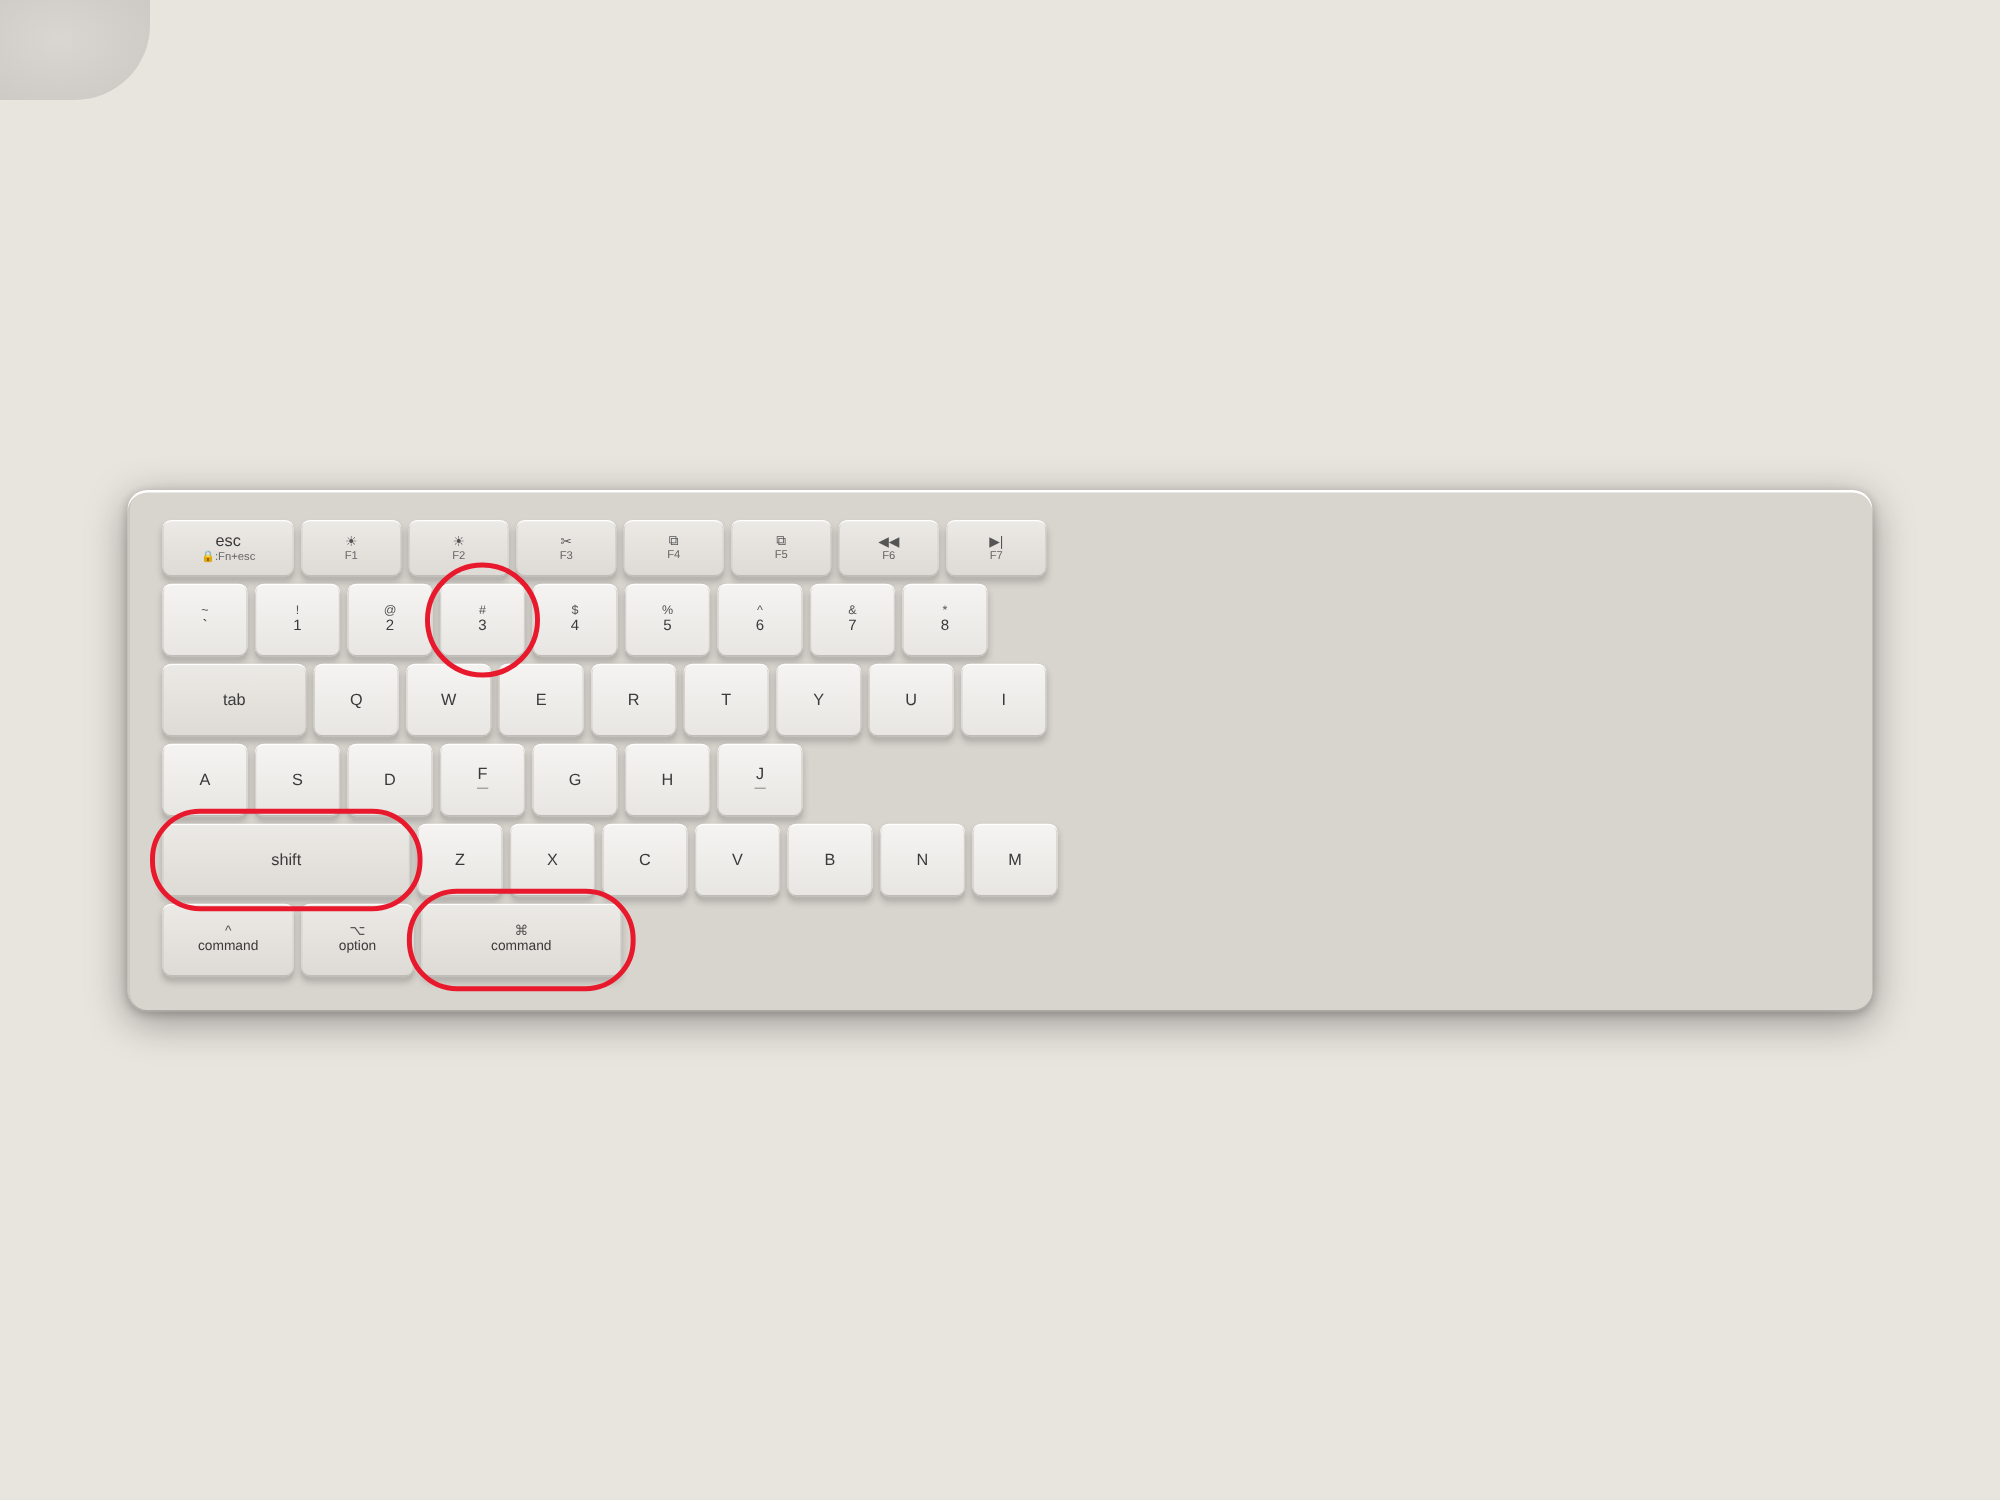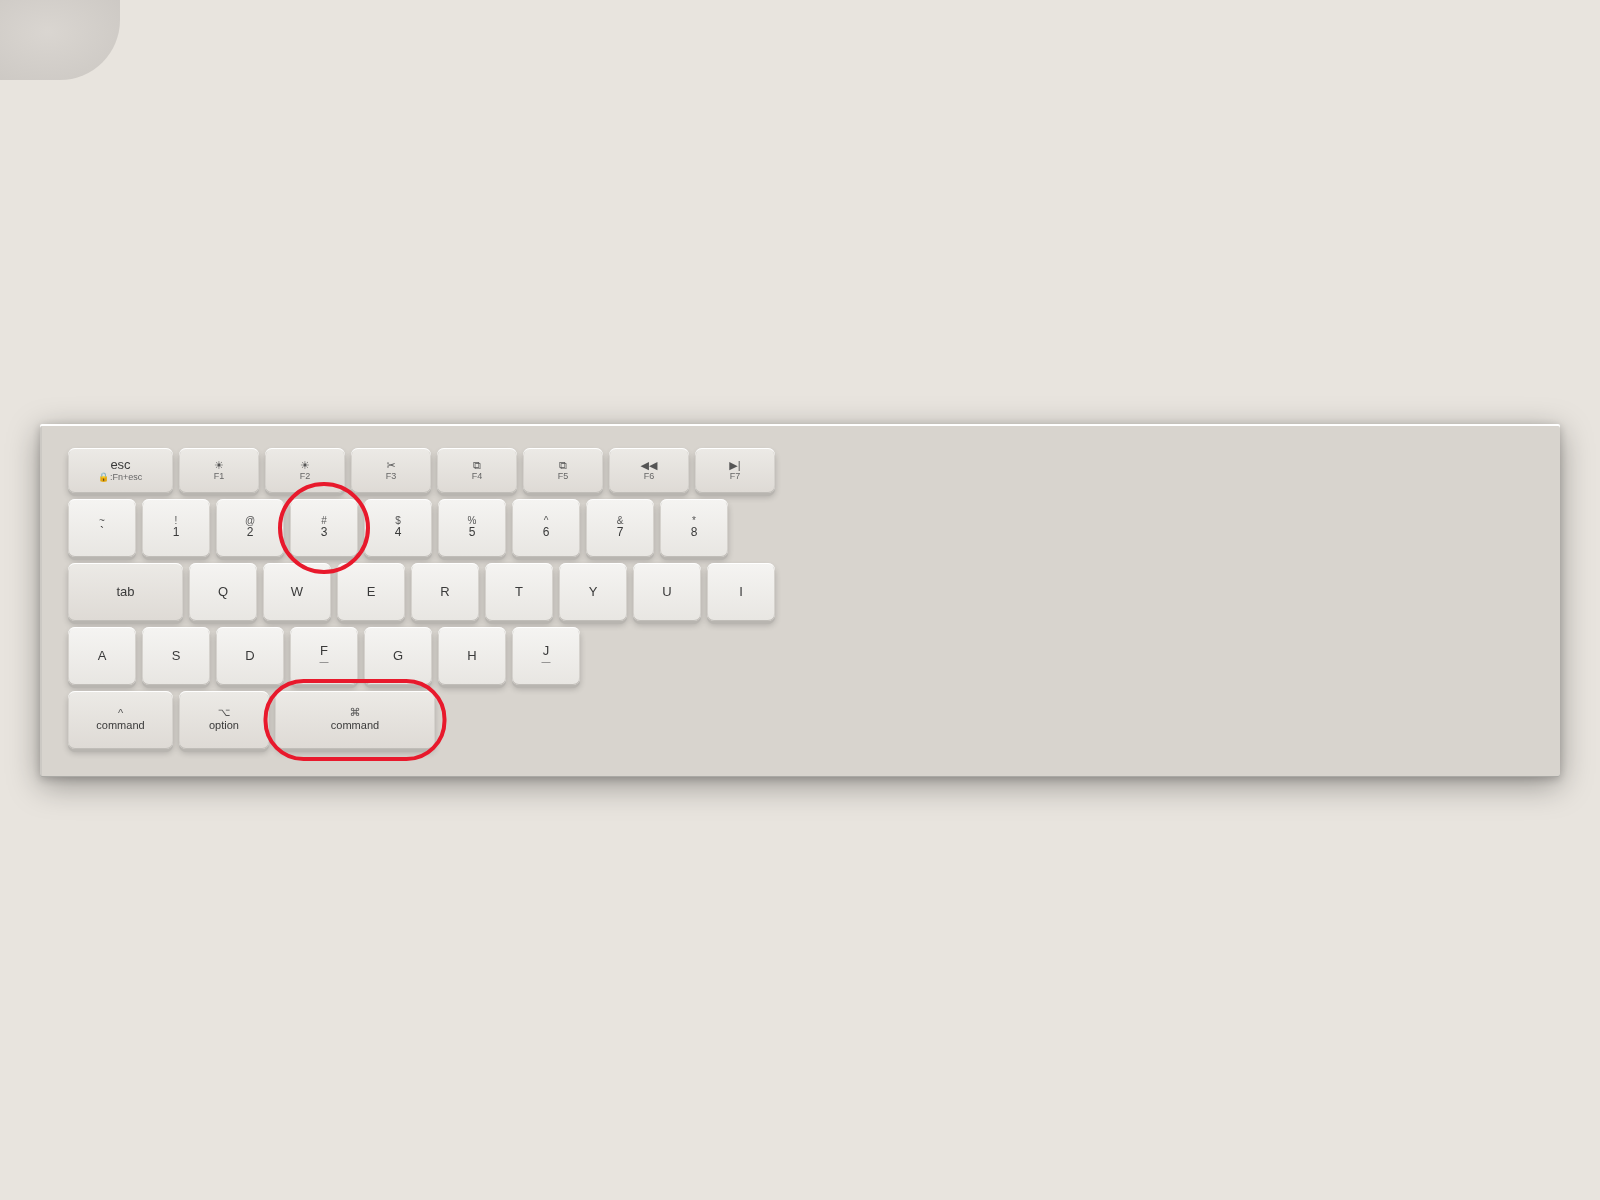--- a/index.html
+++ b/index.html
@@ -24,29 +24,29 @@
       width: 120px;
       height: 80px;
       background: radial-gradient(ellipse at 40% 40%, #d0ccc8, #b8b4b0);
       border-radius: 0 0 60px 0;
       opacity: 0.6;
     }
 
     .keyboard-wrapper {
       position: relative;
       background: #d8d4ce;
-      border-radius: 2px;
+      border-radius: 16px;
       padding: 24px 28px 28px 28px;
       box-shadow:
         0 2px 0 #fff inset,
         0 -1px 0 #aaa9a5 inset,
         2px 0 0 #ccc9c4 inset,
         0 8px 32px rgba(0,0,0,0.35),
         0 2px 8px rgba(0,0,0,0.2);
-      width: 1520px;
+      width: 1396px;
     }
 
     .keyboard-rows {
       display: flex;
       flex-direction: column;
       gap: 6px;
     }
 
     .key-row {
       display: flex;
@@ -295,20 +295,46 @@
       </div>
       <div class="key w-1">
         <span class="main-label">H</span>
       </div>
       <div class="key w-1">
         <span class="main-label">J</span>
         <span class="sub-label">—</span>
       </div>
     </div>
 
+    <div class="key-row">
+      <div class="key key-modifier w-shift key-highlighted shift-highlight">
+        <span class="main-label">shift</span>
+      </div>
+      <div class="key w-1">
+        <span class="main-label">Z</span>
+      </div>
+      <div class="key w-1">
+        <span class="main-label">X</span>
+      </div>
+      <div class="key w-1">
+        <span class="main-label">C</span>
+      </div>
+      <div class="key w-1">
+        <span class="main-label">V</span>
+      </div>
+      <div class="key w-1">
+        <span class="main-label">B</span>
+      </div>
+      <div class="key w-1">
+        <span class="main-label">N</span>
+      </div>
+      <div class="key w-1">
+        <span class="main-label">M</span>
+      </div>
+    </div>
 
     <div class="key-row">
       <div class="key key-modifier w-ctrl">
         <span class="icon-label">^</span>
         <span class="main-label" style="font-size:11px;">command</span>
       </div>
       <div class="key key-modifier w-opt">
         <span class="icon-label">⌥</span>
         <span class="main-label" style="font-size:11px;">option</span>
       </div>

